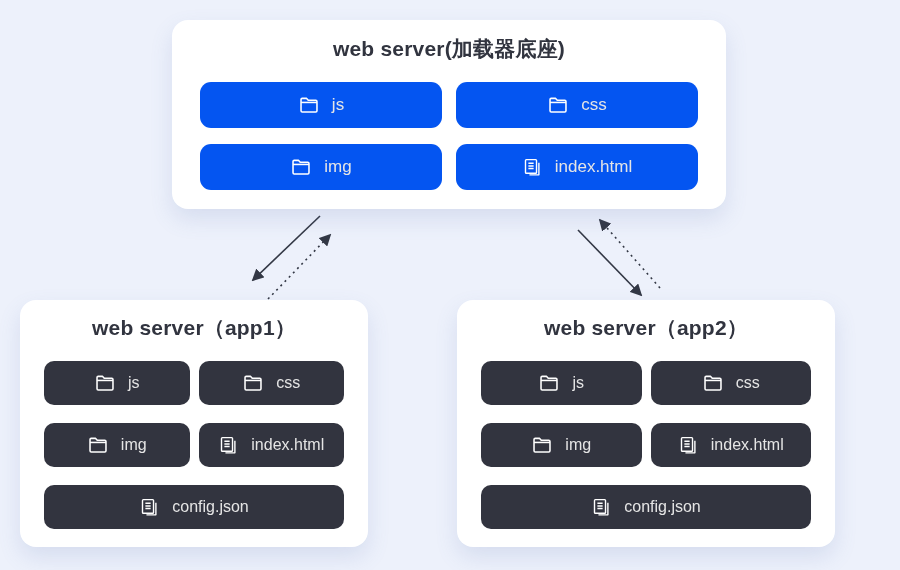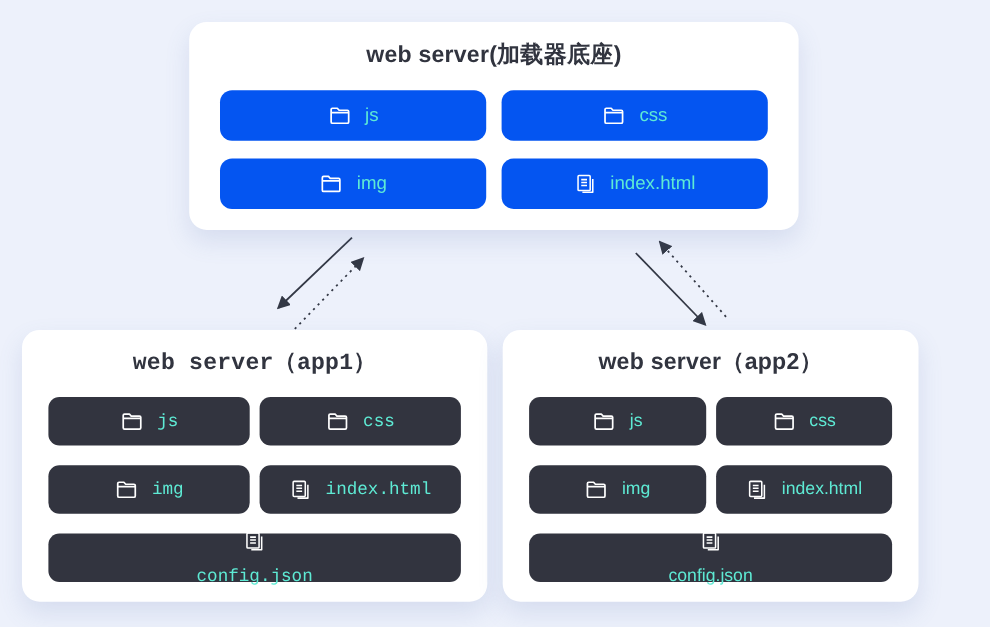--- a/index.html
+++ b/index.html
@@ -15,32 +15,32 @@
   }
   .card h2{
     margin:0;text-align:center;color:#31343f;
     font-size:21px;font-weight:bold;letter-spacing:.2px;
   }
   #top-card{left:172px;top:20px;width:554px;height:189px;padding:15px 28px 0;}
   #top-card h2{margin-bottom:19px;}
   .grid{display:grid;grid-template-columns:1fr 1fr;}
   #top-card .grid{gap:16px 14px;}
   .app-card{top:300px;height:247px;padding:14px 24px 0;}
-  #app1-card{left:20px;width:423px;font-family:Liberation Mono, monospace;}
+  #app1-card{left:20px;width:348px;}
   #app2-card{left:457px;width:378px;}
   .app-card h2{margin-bottom:19px;}
   .app-card .grid{gap:18px 9px;}
   .btn{
     display:flex;align-items:center;justify-content:center;gap:12px;
-    color:#5eead4;font-size:17px;
+    color:#e5e5e5;font-size:17px;
   }
   .btn .ic{display:flex;align-items:center;}
   .btn.blue{background:#0455f1;height:46px;border-radius:11px;}
   .btn.dark{background:#32343f;height:44px;border-radius:10px;font-size:16px;}
-  .span2{grid-column:1 / -1;flex-direction:column;}
+  .span2{grid-column:1 / -1;}
   svg.arrows{position:absolute;left:0;top:0;pointer-events:none;}
 </style>
 </head>
 <body>
 
 <svg class="arrows" width="900" height="570" viewBox="0 0 900 570">
   <defs>
     <marker id="ah" viewBox="0 0 10 10" refX="8.5" refY="5" markerWidth="7.5" markerHeight="7.5" orient="auto">
       <path d="M0 0 L10 5 L0 10 z" fill="#333845"></path>
     </marker>

